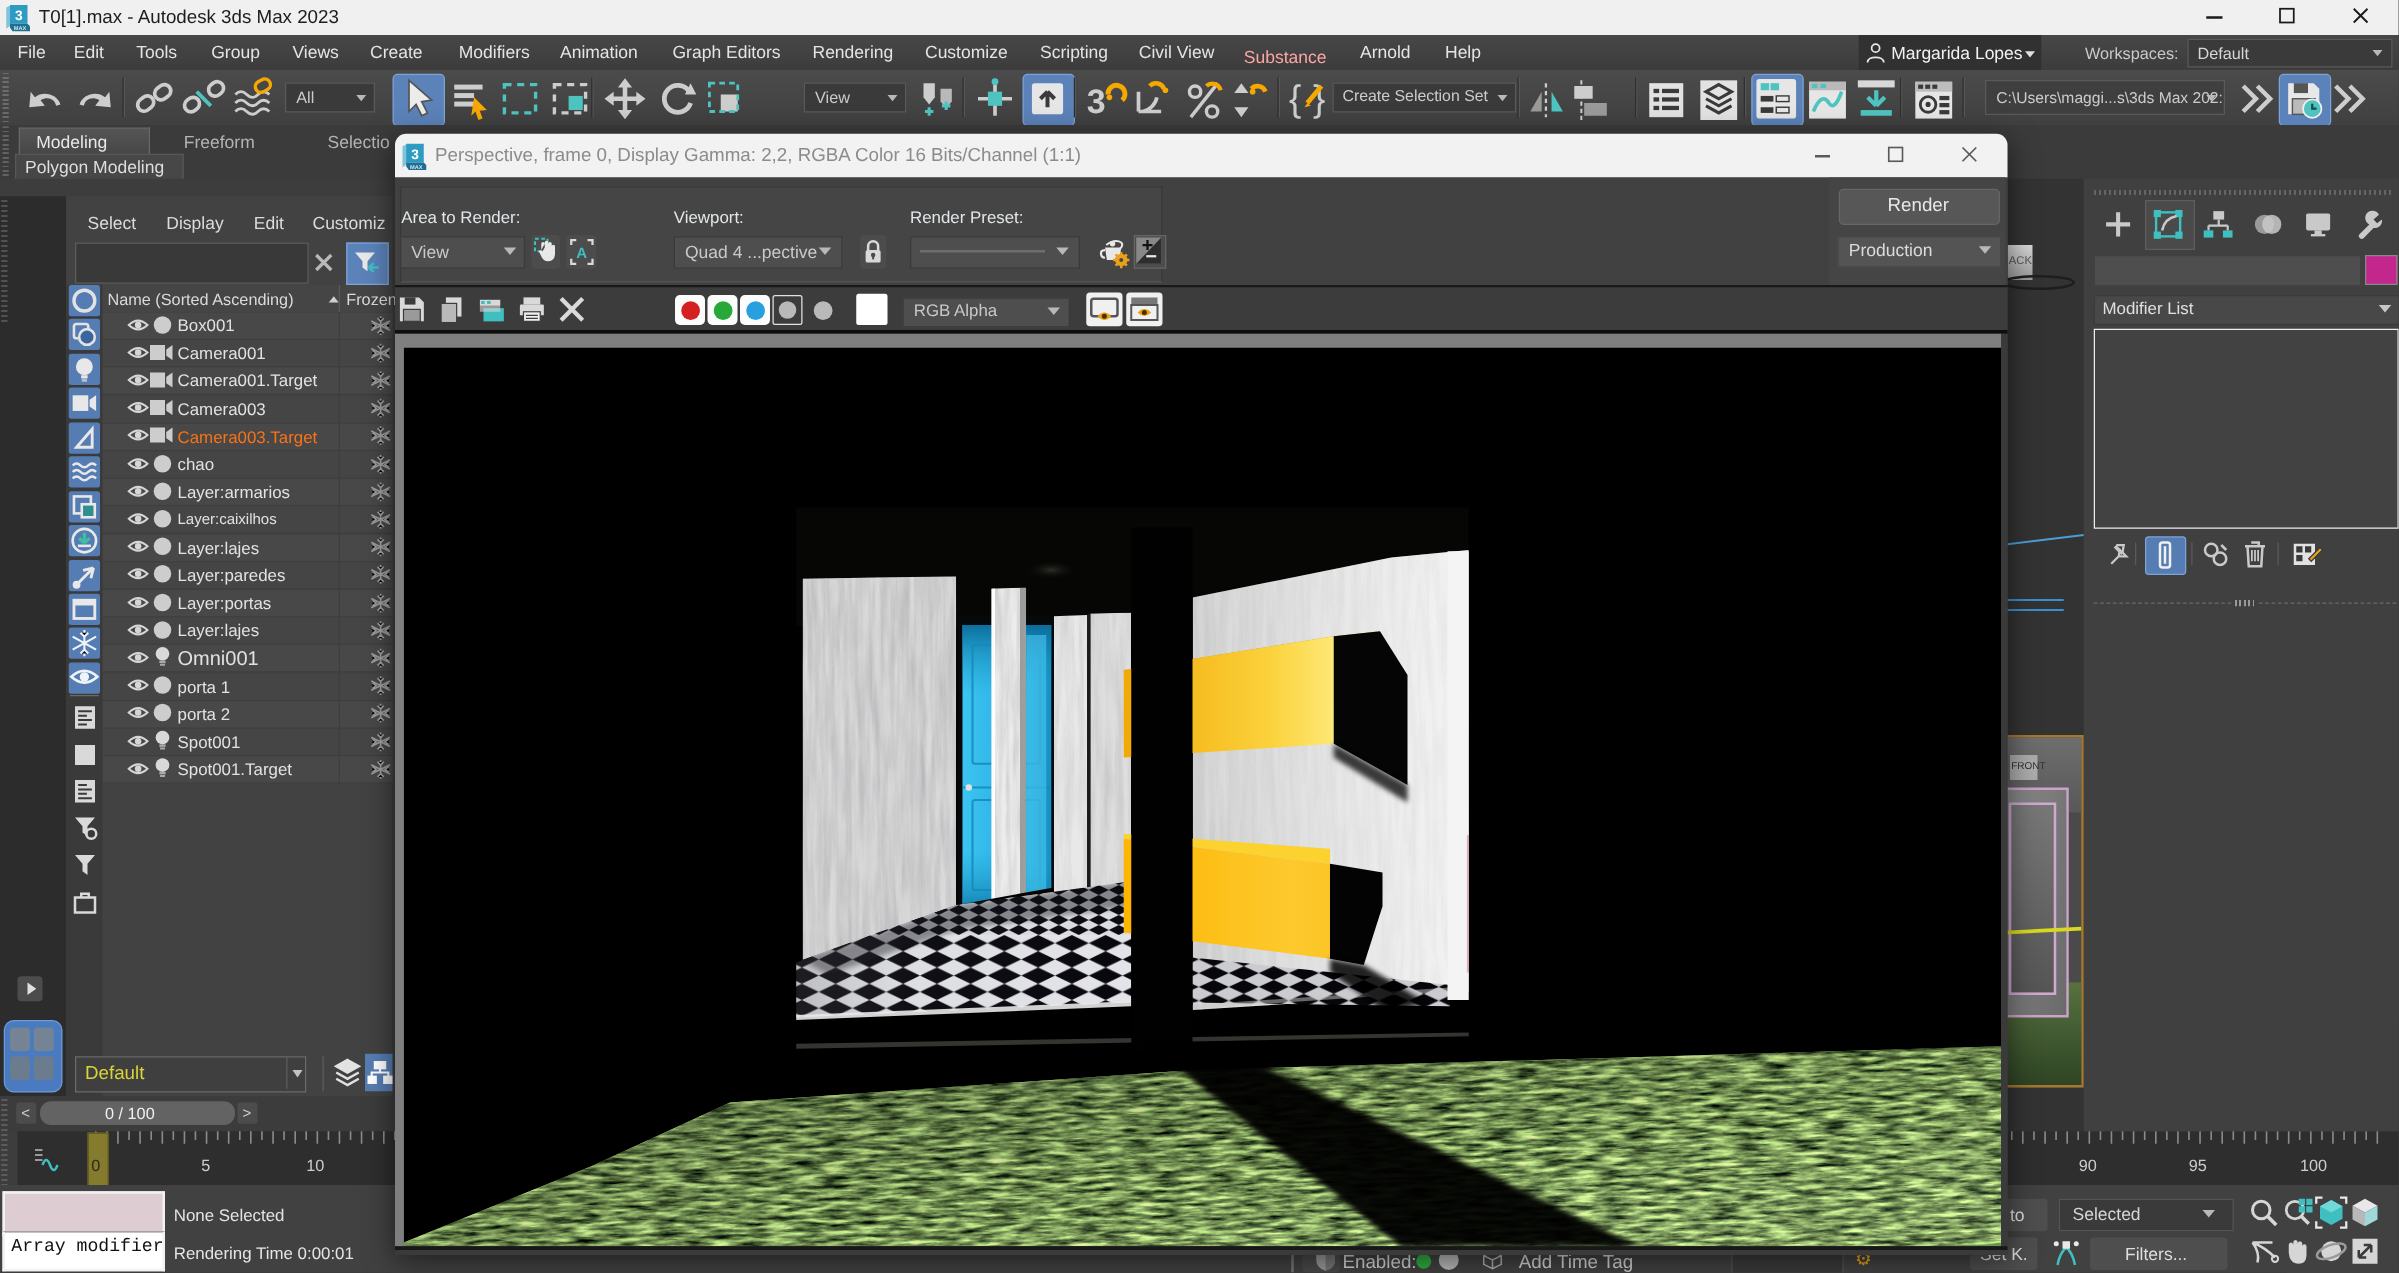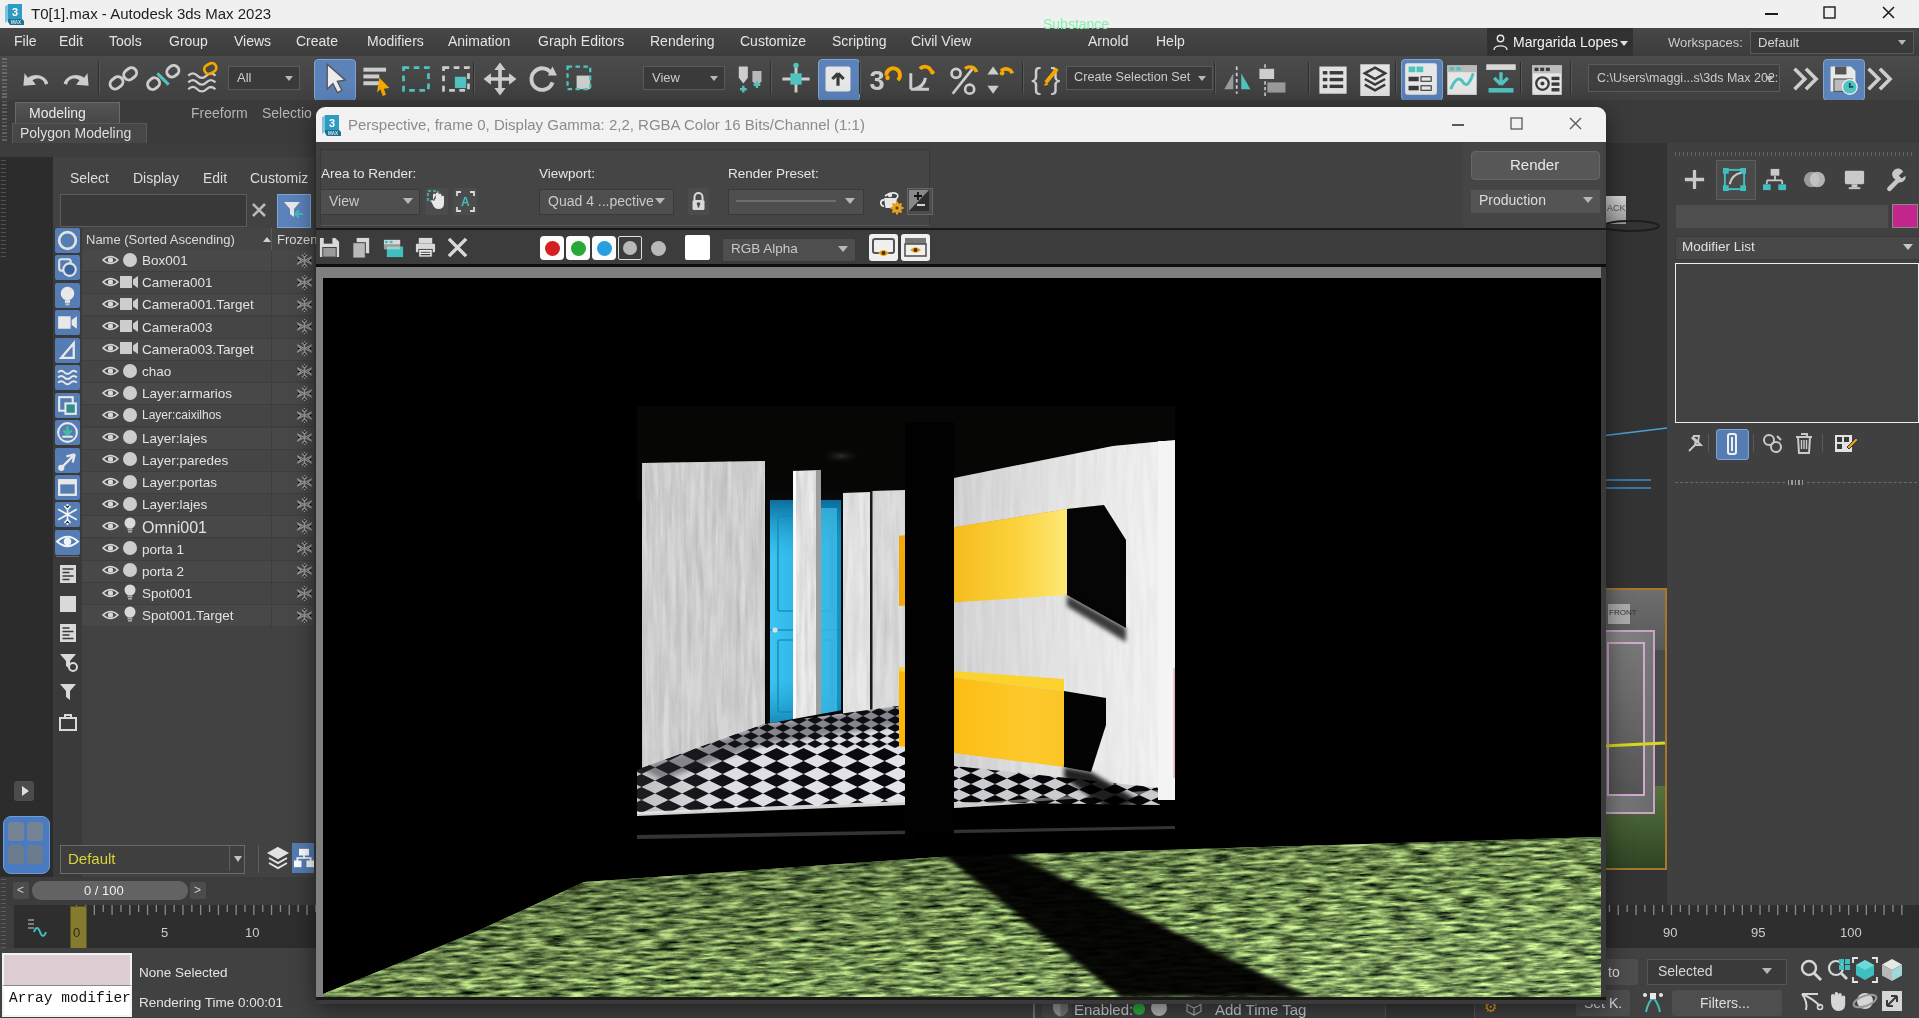--- a/index.html
+++ b/index.html
@@ -36,21 +36,21 @@
 <div class="txt" style="left:169px;top:33px;font-size:14px;color:#e4e4e4;">Group</div>
 <div class="txt" style="left:234px;top:33px;font-size:14px;color:#e4e4e4;">Views</div>
 <div class="txt" style="left:296px;top:33px;font-size:14px;color:#e4e4e4;">Create</div>
 <div class="txt" style="left:367px;top:33px;font-size:14px;color:#e4e4e4;">Modifiers</div>
 <div class="txt" style="left:448px;top:33px;font-size:14px;color:#e4e4e4;">Animation</div>
 <div class="txt" style="left:538px;top:33px;font-size:14px;color:#e4e4e4;">Graph Editors</div>
 <div class="txt" style="left:650px;top:33px;font-size:14px;color:#e4e4e4;">Rendering</div>
 <div class="txt" style="left:740px;top:33px;font-size:14px;color:#e4e4e4;">Customize</div>
 <div class="txt" style="left:832px;top:33px;font-size:14px;color:#e4e4e4;">Scripting</div>
 <div class="txt" style="left:911px;top:33px;font-size:14px;color:#e4e4e4;">Civil View</div>
-<div class="txt" style="left:995px;top:16px;font-size:14px;color:#86efac;margin-left:48px;">Substance</div>
+<div class="txt" style="left:995px;top:37px;font-size:14px;color:#fca5a5;">Substance</div>
 <div class="txt" style="left:1088px;top:33px;font-size:14px;color:#e4e4e4;">Arnold</div>
 <div class="txt" style="left:1156px;top:33px;font-size:14px;color:#e4e4e4;">Help</div>
 
 <div class="abs" style="left:1487px;top:28px;width:146px;height:28px;background:#313131;"></div>
 <svg class="abs" style="left:1492px;top:33px" width="17" height="18" viewBox="0 0 17 18">
  <circle cx="8.5" cy="5.5" r="3.2" fill="none" stroke="#e8e8e8" stroke-width="1.4"></circle>
  <path d="M2 17 C2 11.5 15 11.5 15 17" fill="none" stroke="#e8e8e8" stroke-width="1.4"></path>
 </svg>
 <div class="txt" style="left:1513px;top:34px;font-size:14px;color:#f2f2f2;">Margarida Lopes</div>
 <div class="abs" style="left:1620px;top:41px;width:0;height:0;border-left:4px solid transparent;border-right:4px solid transparent;border-top:5px solid #e0e0e0;"></div>
@@ -274,21 +274,21 @@
     <path d="M21 18.5 V22 H24" fill="none" stroke="#1a4a4a" stroke-width="1.6"></path>
   </svg>
 <svg class="abs" style="left:1864px;top:62px" width="34" height="34" viewBox="0 0 30 30">
     <path d="M4 6 L13 15 L4 24 M14 6 L23 15 L14 24" fill="none" stroke="#cdcdcd" stroke-width="3.2"></path>
   </svg>
 
 <div class="abs" style="left:0;top:100px;width:1919px;height:43px;background:#3b3b3b;"></div>
 <div class="abs" style="left:2px;top:101px;width:5px;height:40px;background:repeating-linear-gradient(#9a9a9a 0 1.5px,transparent 1.5px 3.5px);opacity:.4"></div>
 <div class="abs" style="left:15px;top:102px;width:103px;height:21px;background:linear-gradient(#555,#464646);border:1px solid #6a6a6a;border-bottom:none;"></div>
 <div class="txt" style="left:29px;top:105px;font-size:14px;color:#e8e8e8;">Modeling</div>
-<div class="txt" style="left:147px;top:105px;font-size:14px;color:#b4b4b4;margin-left:44px;">Freeform</div>
+<div class="txt" style="left:147px;top:105px;font-size:14px;color:#b4b4b4;">Freeform</div>
 <div class="txt" style="left:262px;top:105px;font-size:14px;color:#b4b4b4;">Selectio</div>
 <div class="abs" style="left:12px;top:123px;width:133px;height:20px;background:#474747;border:1px solid #585858;"></div>
 <div class="txt" style="left:20px;top:125px;font-size:14px;color:#dedede;">Polygon Modeling</div>
 <div class="abs" style="left:0;top:152px;width:46px;height:5px;background:repeating-linear-gradient(90deg,#8a8a8a 0 1.5px,transparent 1.5px 4px),repeating-linear-gradient(#8a8a8a 0 1.5px,transparent 1.5px 4px);opacity:.5"></div>
 <div class="abs" style="left:58px;top:152px;width:256px;height:5px;background:repeating-linear-gradient(90deg,#8a8a8a 0 1.5px,transparent 1.5px 4px),repeating-linear-gradient(#8a8a8a 0 1.5px,transparent 1.5px 4px);opacity:.5"></div>
 <div class="abs" style="left:0;top:143px;width:1919px;height:875px;background:#3d3d3d;"></div>
 <div class="abs" style="left:0;top:157px;width:53px;height:720px;background:#2c2c2c;"></div>
 <div class="abs" style="left:1px;top:160px;width:5px;height:100px;background:repeating-linear-gradient(#8a8a8a 0 1.5px,transparent 1.5px 4px);opacity:.4"></div>
 <div class="abs" style="left:14px;top:781px;width:20px;height:20px;background:#4c4c4c;border-radius:3px;"></div>
 <div class="abs" style="left:22px;top:786px;width:0;height:0;border-top:5px solid transparent;border-bottom:5px solid transparent;border-left:7px solid #e0e0e0;"></div>
@@ -378,21 +378,21 @@
   </svg>
 <div class="abs" style="left:82px;top:339px;width:232px;height:21px;background:#484848;border-bottom:1px solid #3e3e3e;"></div>
 <svg class="abs" style="left:102px;top:341px" width="17" height="14" viewBox="0 0 17 14">
     <path d="M1 7 Q8.5 0 16 7 Q8.5 14 1 7 Z" fill="none" stroke="#d6d6d6" stroke-width="1.6"></path>
     <circle cx="8.5" cy="7" r="2.6" fill="#d6d6d6"></circle>
   </svg>
 <svg class="abs" style="left:120px;top:341px" width="18" height="14" viewBox="0 0 18 14">
     <rect x="0" y="1" width="12" height="12" fill="#cdcdcd"></rect>
     <polygon points="13,4.5 18,1 18,13 13,9.5" fill="#cdcdcd"></polygon>
   </svg>
-<div class="txt" style="left:142px;top:342px;font-size:13.5px;color:#e5e5e5;">Camera003.Target</div>
+<div class="txt" style="left:142px;top:342px;font-size:13.5px;color:#f97316;">Camera003.Target</div>
 <svg class="abs" style="left:297px;top:341px" width="15" height="15" viewBox="0 0 15 15">
     <g stroke="#9c9c9c" stroke-width="1.3">
       <path d="M7.5 0 V15 M0 3.75 L15 11.25 M0 11.25 L15 3.75"></path>
       <path d="M5 1.5 L7.5 4 L10 1.5 M5 13.5 L7.5 11 L10 13.5 M1 5.2 L4 7.5 L1 9.8 M14 5.2 L11 7.5 L14 9.8"></path>
     </g>
   </svg>
 <div class="abs" style="left:82px;top:361px;width:232px;height:21px;background:#454545;border-bottom:1px solid #3e3e3e;"></div>
 <svg class="abs" style="left:102px;top:364px" width="17" height="14" viewBox="0 0 17 14">
     <path d="M1 7 Q8.5 0 16 7 Q8.5 14 1 7 Z" fill="none" stroke="#d6d6d6" stroke-width="1.6"></path>
     <circle cx="8.5" cy="7" r="2.6" fill="#d6d6d6"></circle>

